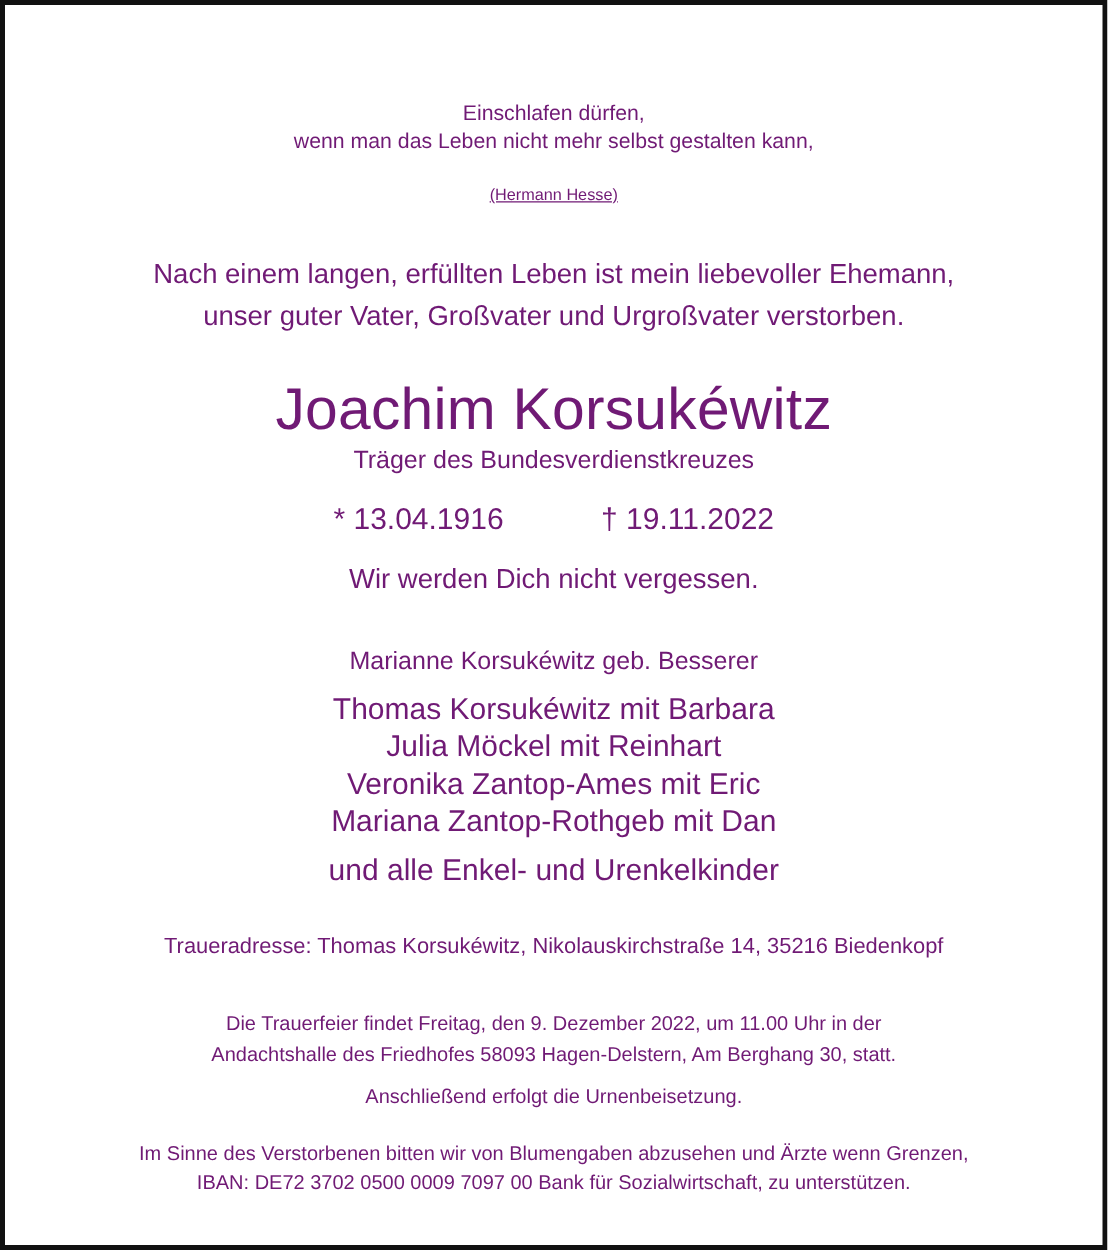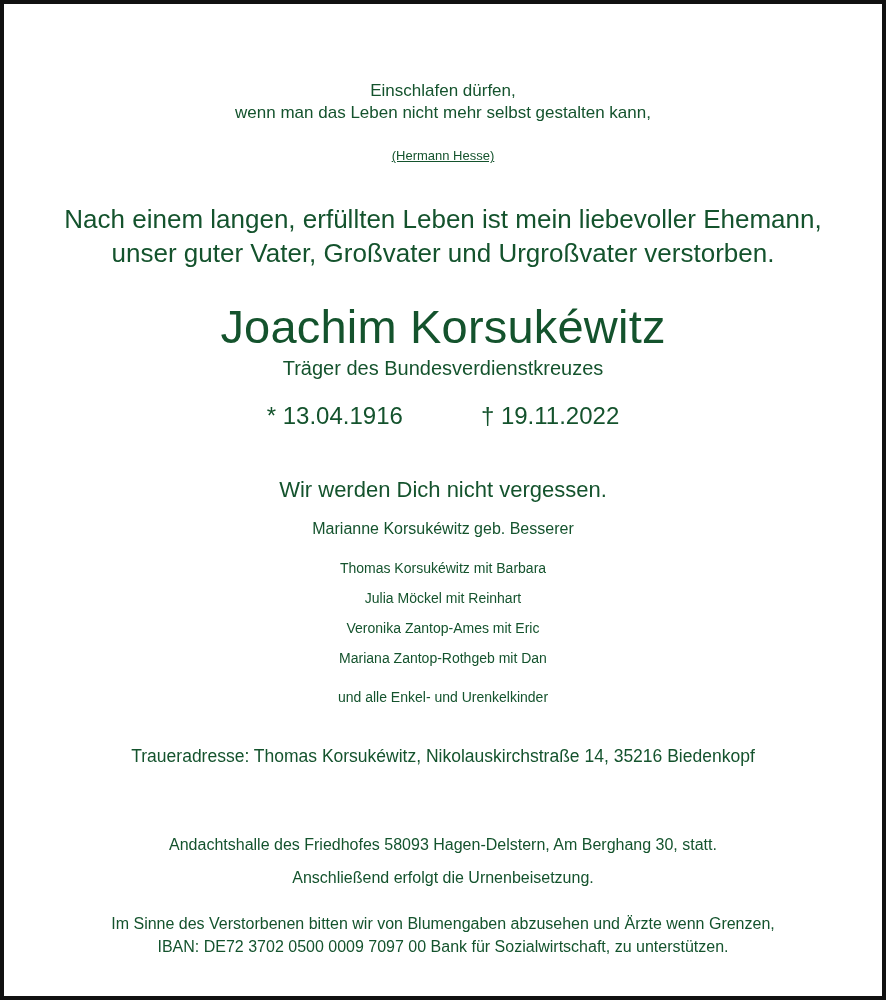--- a/index.html
+++ b/index.html
@@ -7,42 +7,42 @@
       padding: 0;
       background: #ffffff;
     }
     .page {
       position: relative;
       width: 886px;
       height: 1000px;
       box-sizing: border-box;
       border: 4px solid #111111;
       background: #ffffff;
-      color: #14532d;
+      color: #701a75;
       font-family: "Liberation Sans", "DejaVu Sans", sans-serif;
       text-align: center;
       overflow: hidden;
     }
     .line {
       position: absolute;
       left: 0;
       right: 0;
       white-space: nowrap;
     }
     .quote { font-size: 17px; line-height: 22px; }
     .quote-author { font-size: 13px; line-height: 18px; text-decoration: underline; }
-    .intro { font-size: 26px; line-height: 34px; }
+    .intro { font-size: 22px; line-height: 34px; }
     .name { font-size: 47px; line-height: 56px; letter-spacing: 0.2px; }
     .title { font-size: 20px; line-height: 26px; }
     .dates { font-size: 24px; line-height: 30px; }
     .dates span { display: inline-block; }
     .dates .birth { margin-right: 78px; }
     .farewell { font-size: 22px; line-height: 30px; }
-    .spouse { font-size: 16px; line-height: 28px; }
-    .family { font-size: 14px; line-height: 30px; text-align: center; }
+    .spouse { font-size: 20px; line-height: 28px; }
+    .family { font-size: 24px; line-height: 30px; text-align: center; }
     .address { font-size: 17.5px; line-height: 24px; }
     .notice { font-size: 16px; line-height: 24px; }
   </style>
 </head>
 <body>
 
 <div class="page">
 
   <div class="line quote" style="top:76px">Einschlafen dürfen,</div>
   <div class="line quote" style="top:98px">wenn man das Leben nicht mehr selbst gestalten kann,</div>
@@ -51,32 +51,33 @@
   <div class="line intro" style="top:198px">Nach einem langen, erfüllten Leben ist mein liebevoller Ehemann,</div>
   <div class="line intro" style="top:232px">unser guter Vater, Großvater und Urgroßvater verstorben.</div>
 
   <div class="line title" style="top:351px">Träger des Bundesverdienstkreuzes</div>
   <div class="line name" style="top:295px">Joachim Korsukéwitz</div>
 
   <div class="line dates" style="top:397px">
     <span class="birth">* 13.04.1916</span><span class="death">† 19.11.2022</span>
   </div>
 
-  <div class="line farewell" style="top:471px">Wir werden Dich nicht vergessen.</div>
+  <div class="line farewell" style="top:444px">Wir werden Dich nicht vergessen.</div>
 
   <div class="line spouse" style="top:511px">Marianne Korsukéwitz geb. Besserer</div>
 
   <div class="line family" style="top:549px">Thomas Korsukéwitz mit Barbara</div>
   <div class="line family" style="top:609px">Veronika Zantop-Ames mit Eric</div>
   <div class="line family" style="top:579px">Julia Möckel mit Reinhart</div>
   <div class="line family" style="top:678px">und alle Enkel- und Urenkelkinder</div>
 
   <div class="line family" style="top:639px">Mariana Zantop-Rothgeb mit Dan</div>
 
   <div class="line address" style="top:740px">Traueradresse: Thomas Korsukéwitz, Nikolauskirchstraße 14, 35216 Biedenkopf</div>
 
+  <div class="line notice" style="top:804px">Die Trauerfeier findet Freitag, den 9. Dezember 2022, um 11.00 Uhr in der</div>
   <div class="line notice" style="top:829px">Andachtshalle des Friedhofes 58093 Hagen-Delstern, Am Berghang 30, statt.</div>
   <div class="line notice" style="top:862px">Anschließend erfolgt die Urnenbeisetzung.</div>
 
   <div class="line notice" style="top:908px">Im Sinne des Verstorbenen bitten wir von Blumengaben abzusehen und Ärzte wenn Grenzen,</div>
   <div class="line notice" style="top:931px">IBAN: DE72 3702 0500 0009 7097 00 Bank für Sozialwirtschaft, zu unterstützen.</div>
 
 </div>
 
 </body></html>

